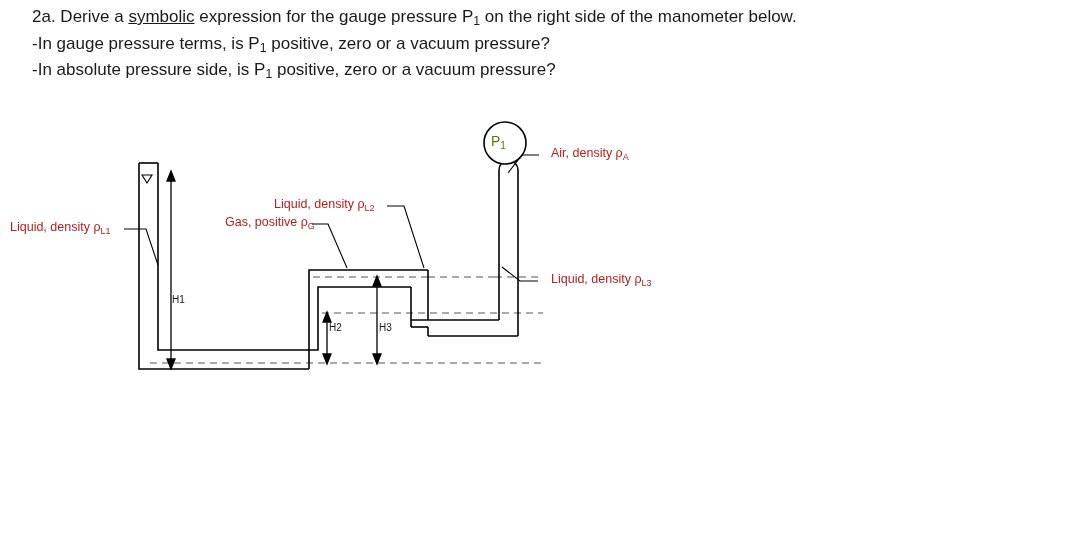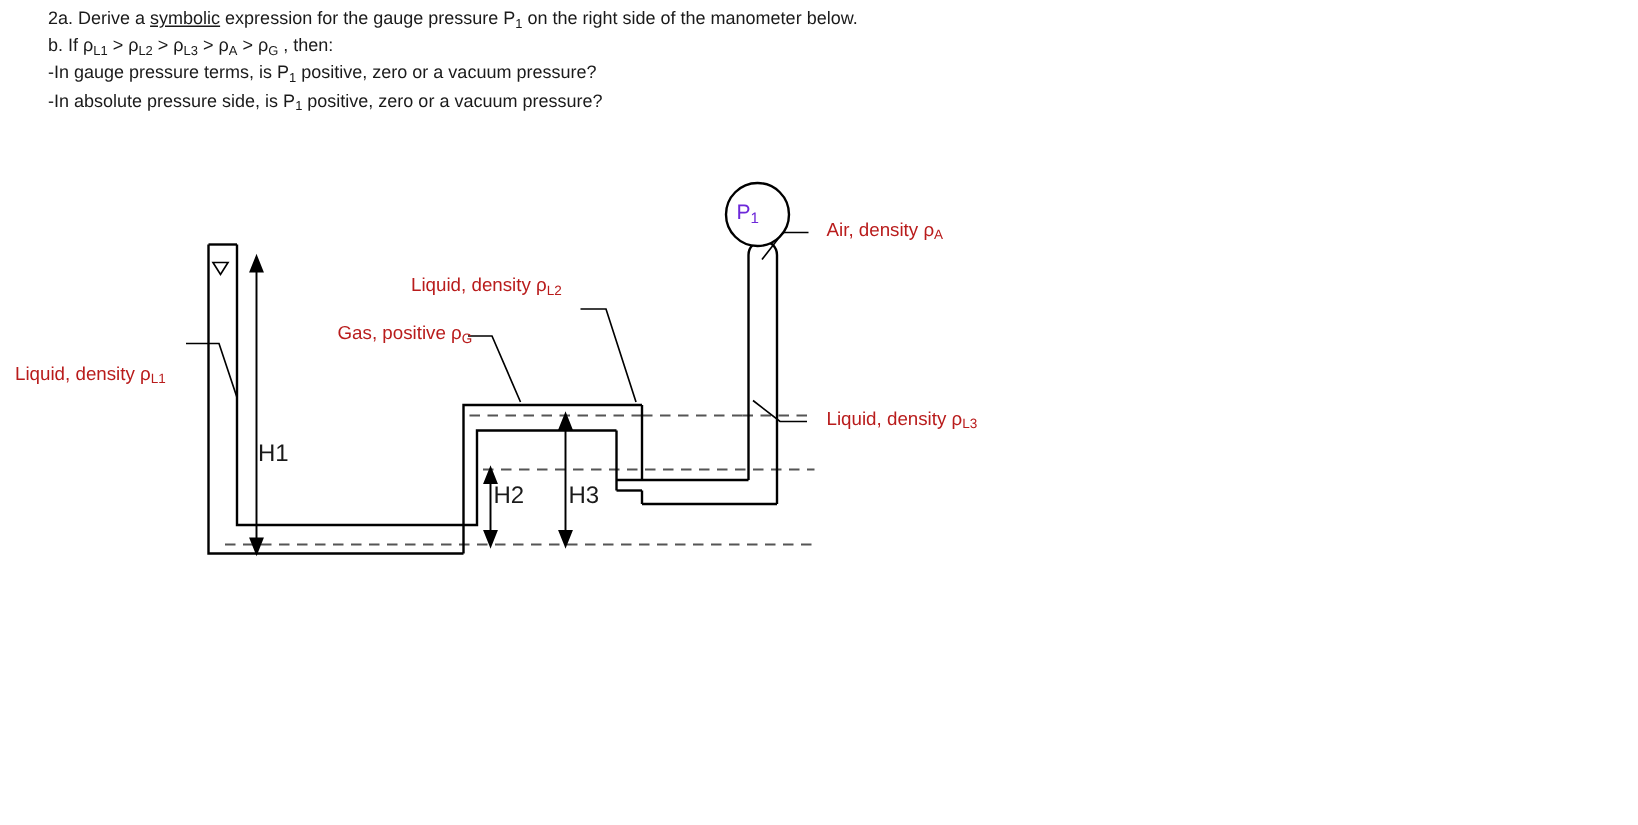--- a/index.html
+++ b/index.html
@@ -13,21 +13,21 @@
     position: relative;
     font-family: "Liberation Sans", sans-serif;
     color: #000000;
     overflow: hidden;
   }
   .question-block {
     position: absolute;
     left: 32px;
     top: 4px;
     width: 720px;
-    font-size: 12px;
+    font-size: 17px;
     line-height: 1.48;
     color: #1a1a1a;
   }
   .question-block div {
     white-space: nowrap;
   }
   .q-underline {
     text-decoration: underline;
   }
   sub {
@@ -42,46 +42,43 @@
     height: 330px;
   }
   .label {
     position: absolute;
     font-size: 12.5px;
     color: #b91c1c;
     white-space: nowrap;
   }
   .hlabel {
     position: absolute;
-    font-size: 16px;
+    font-size: 10px;
     color: #1a1a1a;
     white-space: nowrap;
   }
   .plabel {
     position: absolute;
     font-size: 14px;
-    color: #6d28d9;
+    color: #4d7c0f;
     white-space: nowrap;
   }
   svg {
     position: absolute;
     left: 0;
     top: 0;
     overflow: visible;
   }
 </style>
 </head>
 <body>
 
 <div class="question-block">
   <div>
     <span>2a. Derive a </span><span class="q-underline">symbolic</span><span> expression for the gauge pressure P</span><sub>1</sub><span> on the right side of the manometer below.</span>
-  </div>
-  <div>
-    <span>b.  If </span><span>ρ<sub>L1</sub></span> &gt; <span>ρ<sub>L2</sub></span> &gt; <span>ρ<sub>L3</sub></span> &gt; <span>ρ<sub>A</sub></span> &gt; <span>ρ<sub>G</sub></span><span> , then:</span>
   </div>
   <div>
     <span>-In gauge pressure terms, is P</span><sub>1</sub><span> positive, zero or a vacuum pressure?</span>
   </div>
   <div>
     <span>-In absolute pressure side, is P</span><sub>1</sub><span> positive, zero or a vacuum pressure?</span>
   </div>
 </div>
 
 <div class="diagram">
@@ -153,29 +150,29 @@
       <path d="M387,111 L404,111 L424,173"></path>
       <path d="M539,60 L522,60 L508,78"></path>
       <path d="M538,186 L520,186 L502,172"></path>
     </g>
   </svg>
 
   <div class="plabel" style="left:491px; top:38px;">
     <span>P</span><sub>1</sub>
   </div>
 
-  <div class="label" style="left:10px; top:125px;margin-top:22px;">
+  <div class="label" style="left:10px; top:125px;">
     <span>Liquid, density ρ</span><sub>L1</sub>
   </div>
 
   <div class="label" style="left:225px; top:120px;">
     <span>Gas, positive ρ</span><sub>G</sub>
   </div>
 
-  <div class="label" style="left:274px; top:88px;text-align:right;">
+  <div class="label" style="left:274px; top:102px;text-align:right;">
     <span>Liquid, density ρ</span><sub>L2</sub>
   </div>
 
   <div class="label" style="left:551px; top:51px;">
     <span>Air, density ρ</span><sub>A</sub>
   </div>
 
   <div class="label" style="left:551px; top:177px;">
     <span>Liquid, density ρ</span><sub>L3</sub>
   </div>

